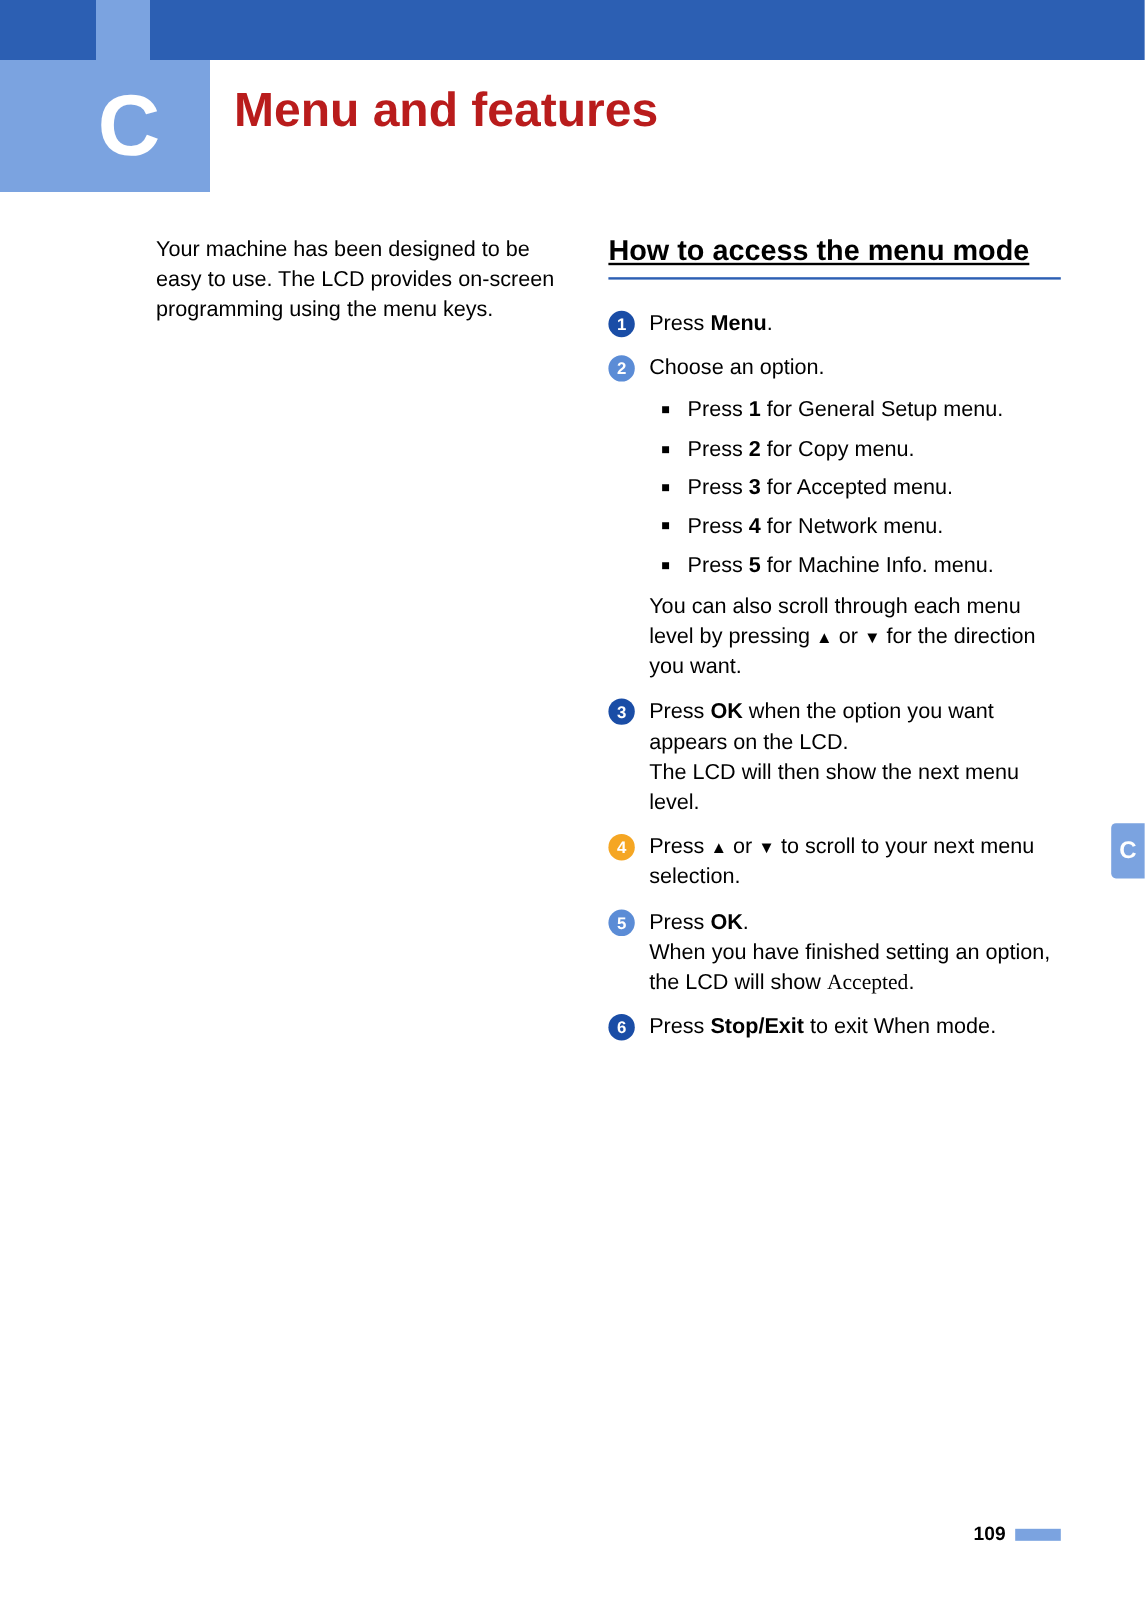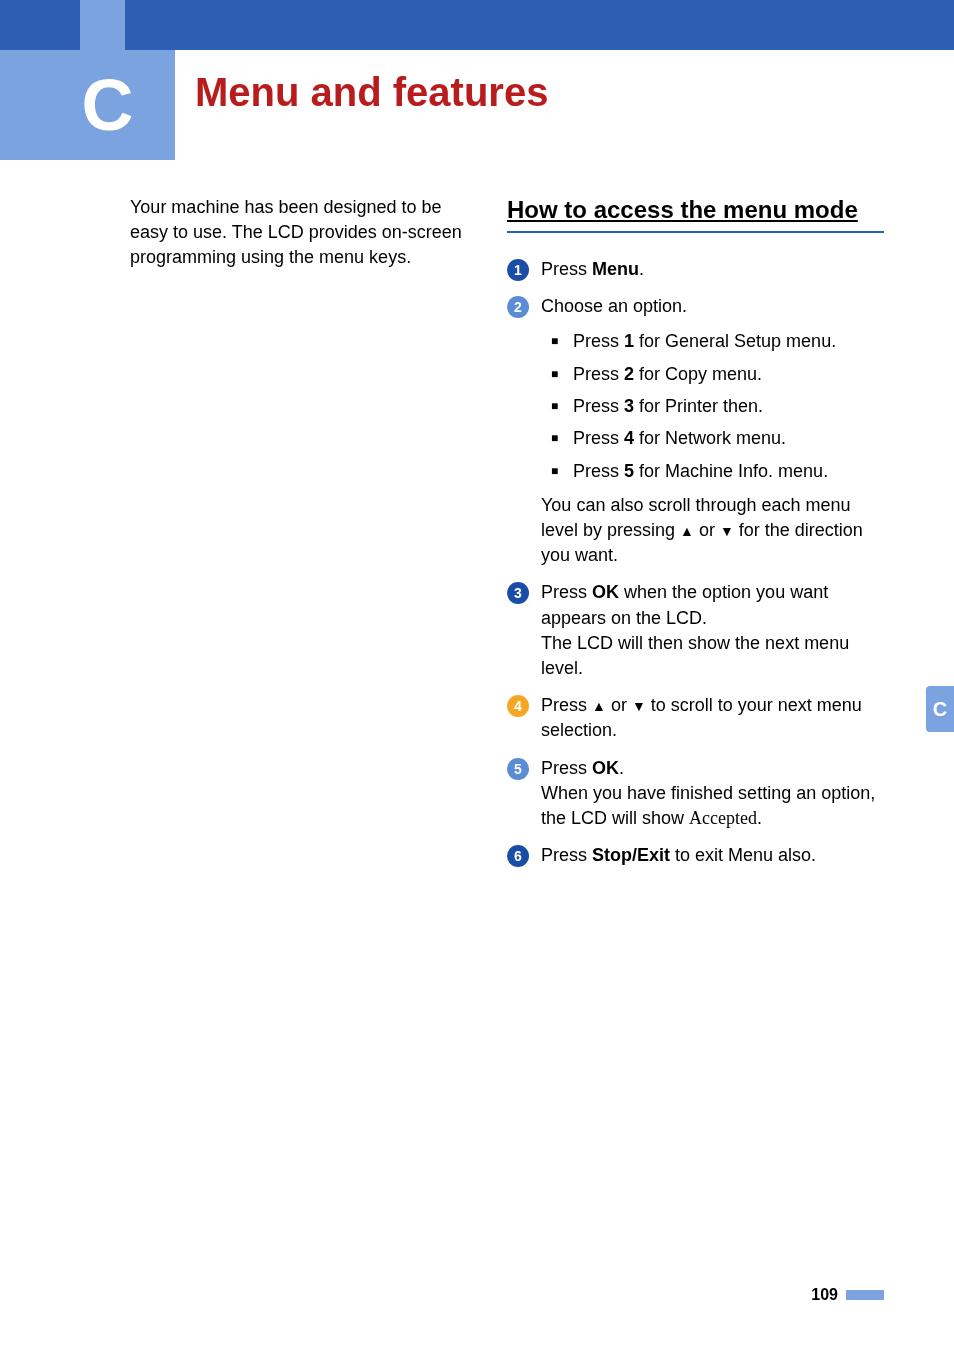--- a/index.html
+++ b/index.html
@@ -144,21 +144,21 @@
       border-radius: 4px 0 0 4px;
       display: flex;
       align-items: center;
       justify-content: center;
       color: #fff;
       font-weight: bold;
       font-size: 20px;
     }
     .page-footer {
       position: absolute;
-      bottom: 44px;
+      bottom: 60px;
       right: 70px;
       display: flex;
       align-items: center;
       gap: 8px;
     }
     .page-number {
       font-size: 16px;
       font-weight: bold;
     }
     .page-bar {
@@ -194,21 +194,21 @@
       </div>
     </div>
 
     <div class="step">
       <div class="step-num light">2</div>
       <div class="step-body">
         <span>Choose an option.</span>
         <ul class="sublist">
           <li><span>Press </span><b>1</b><span> for General Setup menu.</span></li>
           <li><span>Press </span><b>2</b><span> for Copy menu.</span></li>
-          <li><span>Press </span><b>3</b><span> for Printer then.</span></li>
+          <li><span>Press </span><b>3</b><span> for Accepted menu.</span></li>
           <li><span>Press </span><b>4</b><span> for Network menu.</span></li>
           <li><span>Press </span><b>5</b><span> for Machine Info. menu.</span></li>
         </ul>
         <span>You can also scroll through each menu level by pressing </span><span class="arrow">▲</span><span> or </span><span class="arrow">▼</span><span> for the direction you want.</span>
       </div>
     </div>
 
     <div class="step">
       <div class="step-num dark">3</div>
       <div class="step-body">
@@ -228,21 +228,21 @@
       <div class="step-num light">5</div>
       <div class="step-body">
         <span>Press </span><b>OK</b><span>.</span><br>
         <span>When you have finished setting an option, the LCD will show </span><span class="mono">Accepted</span><span>.</span>
       </div>
     </div>
 
     <div class="step">
       <div class="step-num dark">6</div>
       <div class="step-body">
-        <span>Press </span><b>Stop/Exit</b><span> to exit Menu also.</span>
+        <span>Press </span><b>Stop/Exit</b><span> to exit When mode.</span>
       </div>
     </div>
 
   </div>
 </div>
 
 <div class="side-tab">
   <span>C</span>
 </div>
 

